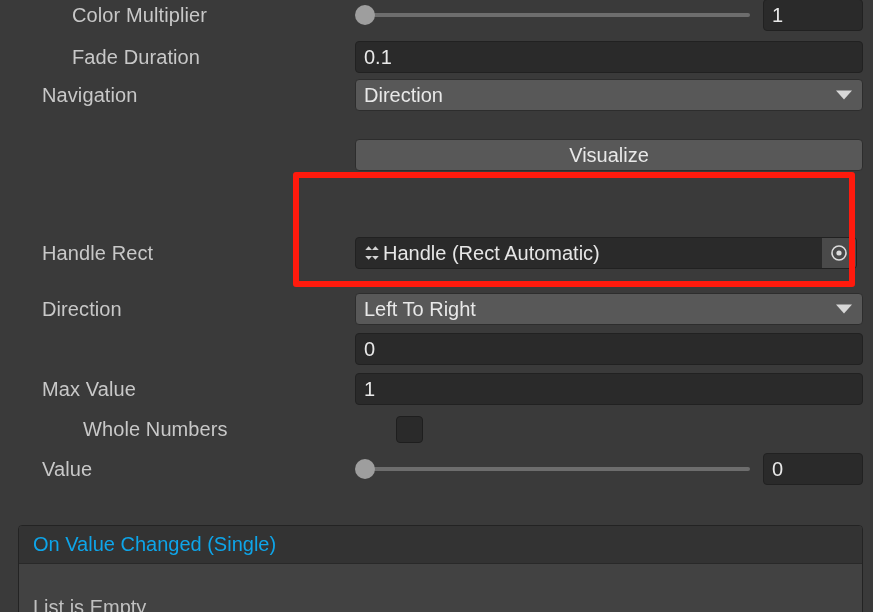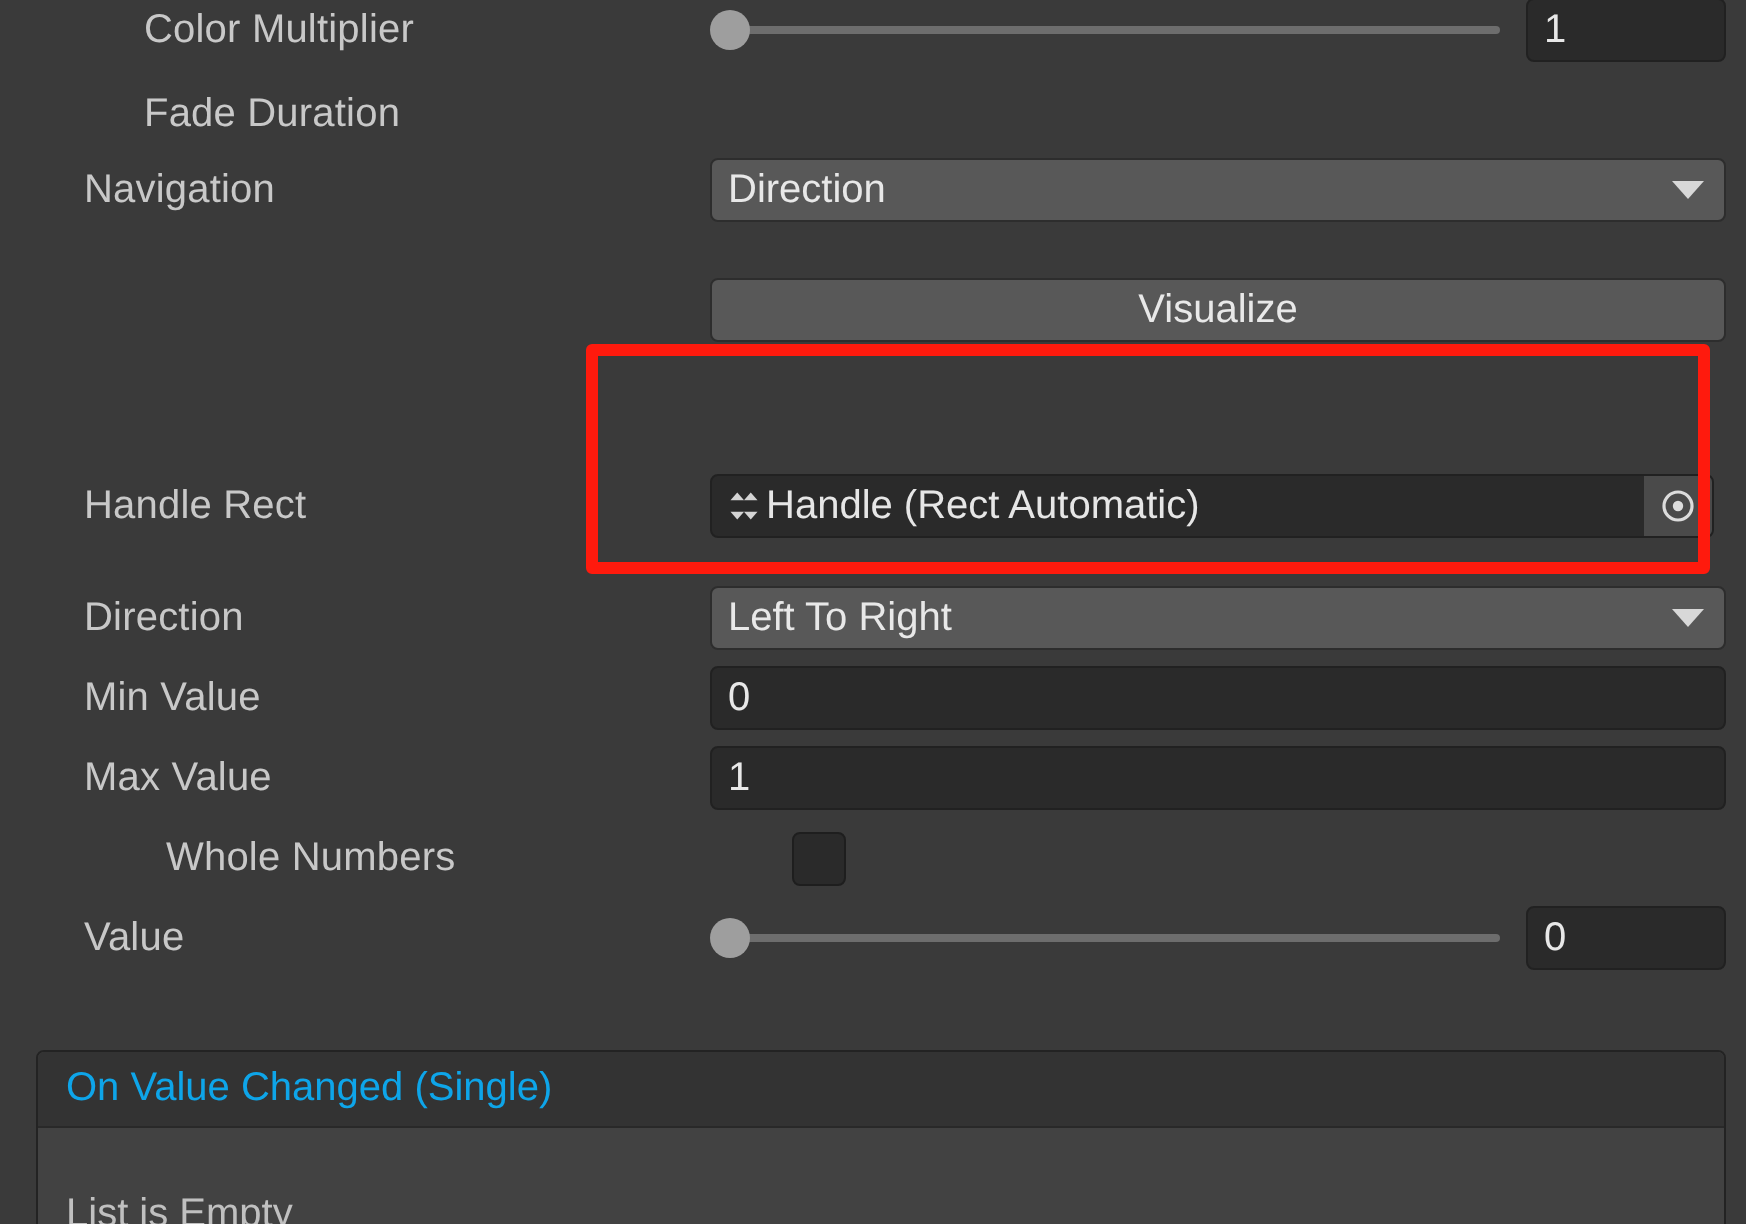--- a/index.html
+++ b/index.html
@@ -232,20 +232,25 @@
         <div class="slider-knob" style="left:0px;"></div>
         <div class="slider-numfield text-field" style="width:100px;">
           <span>1</span>
         </div>
       </div>
     </div>
   </div>
 
   <div class="row" style="top:41px;">
     <div class="label indent">Fade Duration</div>
+    <div class="field-area">
+      <div class="text-field" style="width:508px;">
+        <span>0.1</span>
+      </div>
+    </div>
   </div>
 
   <div class="row" style="top:79px;">
     <div class="label root">Navigation</div>
     <div class="field-area">
       <div class="dropdown" style="width:508px;">
         <span>Direction</span>
         <span class="caret"></span>
       </div>
     </div>
@@ -285,21 +290,20 @@
     <div class="label root">Direction</div>
     <div class="field-area">
       <div class="dropdown" style="width:508px;">
         <span>Left To Right</span>
         <span class="caret"></span>
       </div>
     </div>
   </div>
 
   <div class="row" style="top:333px;">
-    <div class="label root">Min Value</div>
     <div class="field-area">
       <div class="text-field" style="width:508px;">
         <span>0</span>
       </div>
     </div>
   </div>
 
   <div class="row" style="top:373px;">
     <div class="label root">Max Value</div>
     <div class="field-area">

